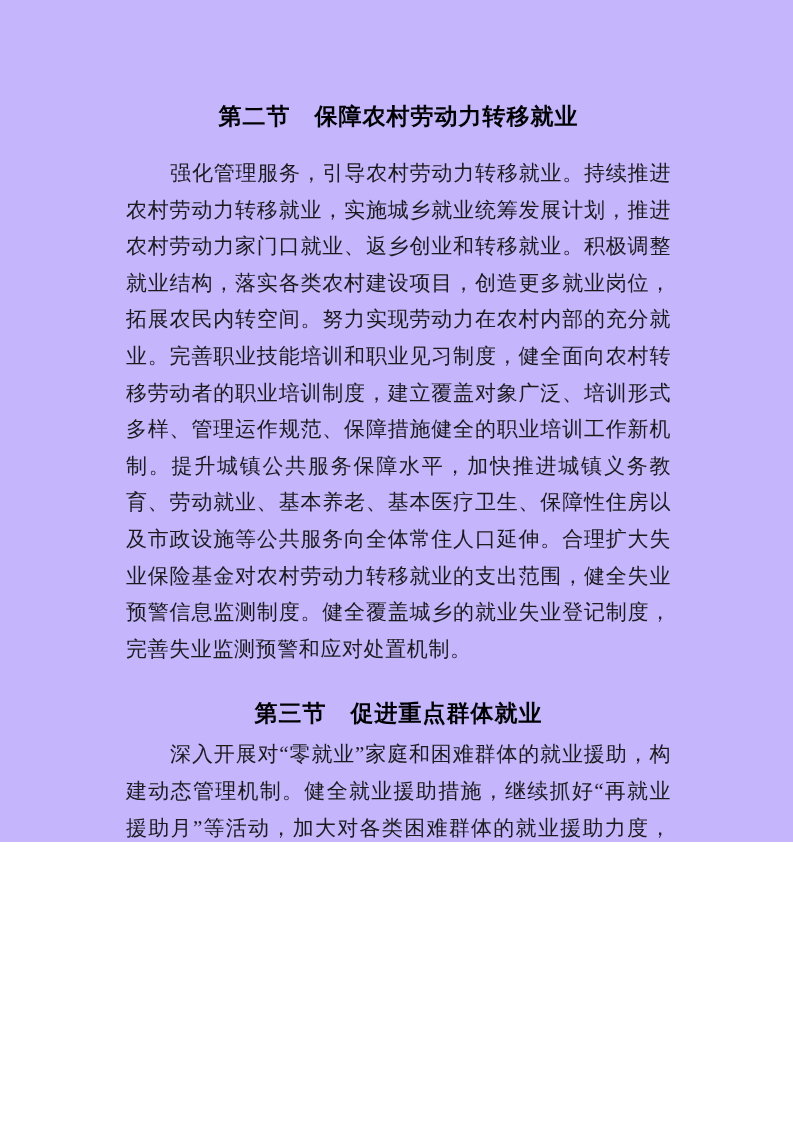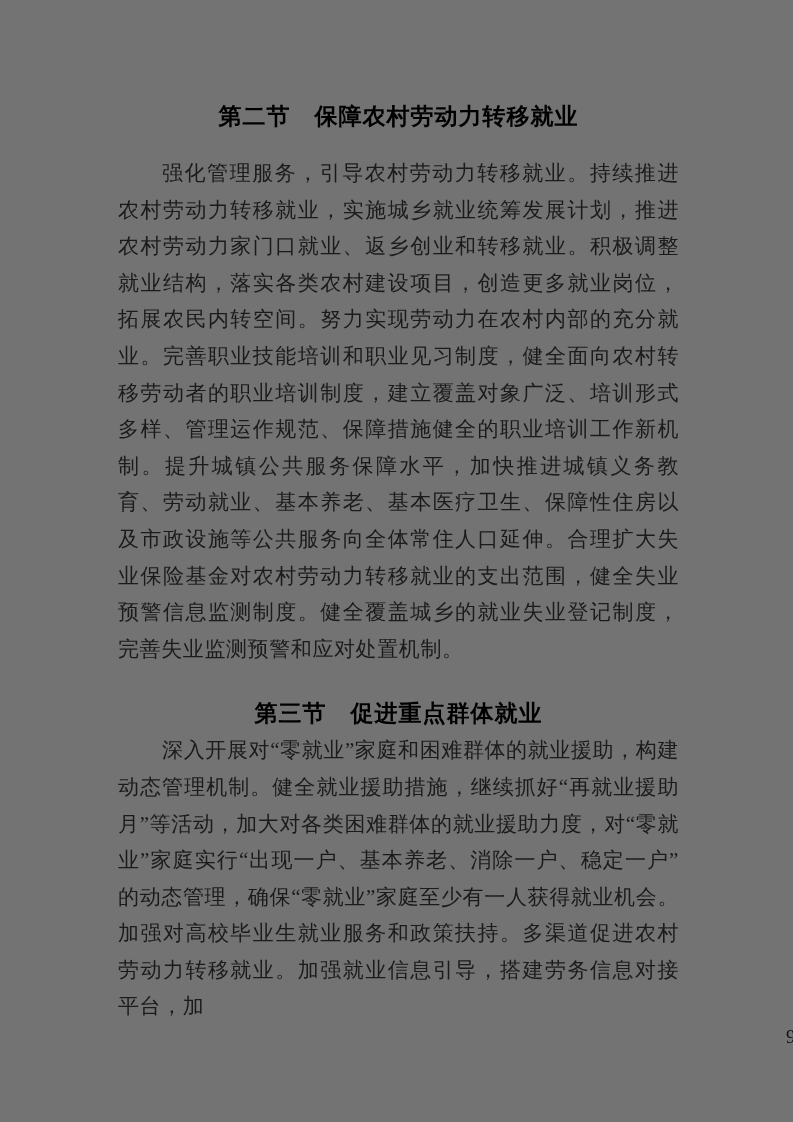--- a/index.html
+++ b/index.html
@@ -3,22 +3,22 @@
 <meta charset="utf-8">
 <style>
   html, body {
     margin: 0;
     padding: 0;
     background: #ffffff;
   }
   .page {
     position: relative;
     width: 793px;
-    height: 1122px;
-    background: #737373;
+    height: 842px;
+    background: #c4b5fd;
     overflow: hidden;
     font-family: "Liberation Serif", "DejaVu Serif", serif;
     color: #1b1b1b;
   }
   .content {
     position: absolute;
     left: 118px;
     top: 101px;
     width: 561px;
   }
@@ -30,21 +30,21 @@
     letter-spacing: 1px;
     color: #000000;
     font-family: "Liberation Sans", "DejaVu Sans", sans-serif;
     line-height: 30px;
   }
   .section-heading.second {
     margin-top: 31px;
     margin-bottom: 4px;
   }
   .body-para {
-    margin: 0;
+    margin: 8px;
     font-size: 21px;
     line-height: 36.6px;
     text-align: justify;
     text-justify: inter-character;
     text-indent: 2.1em;
     letter-spacing: 0.6px;
     color: #1b1b1b;
   }
   .page-footer {
     position: absolute;

